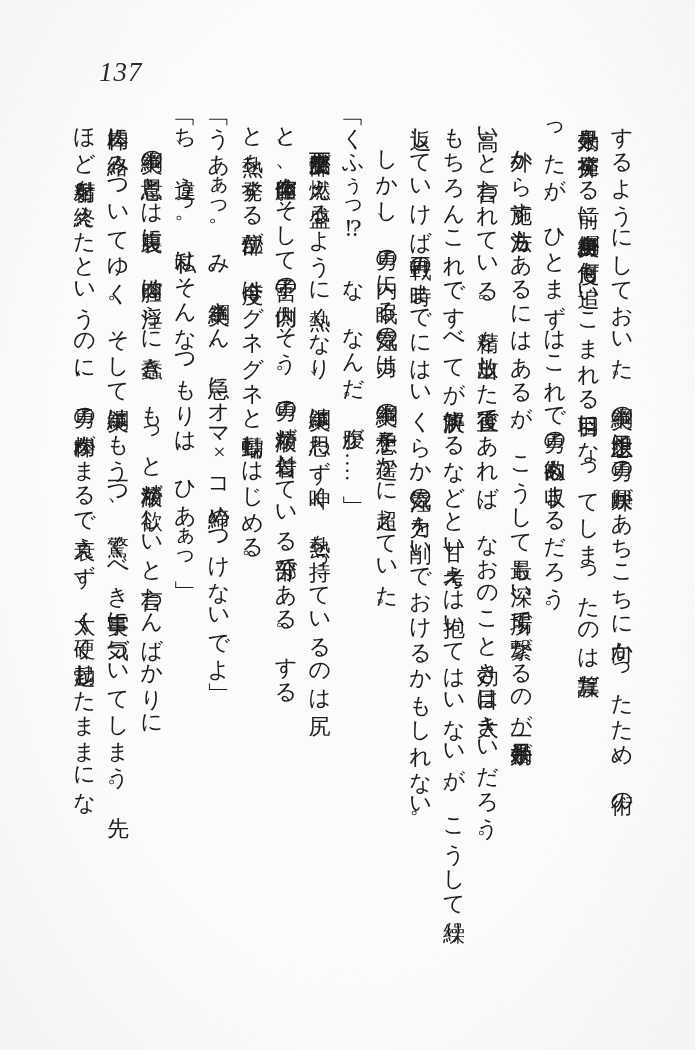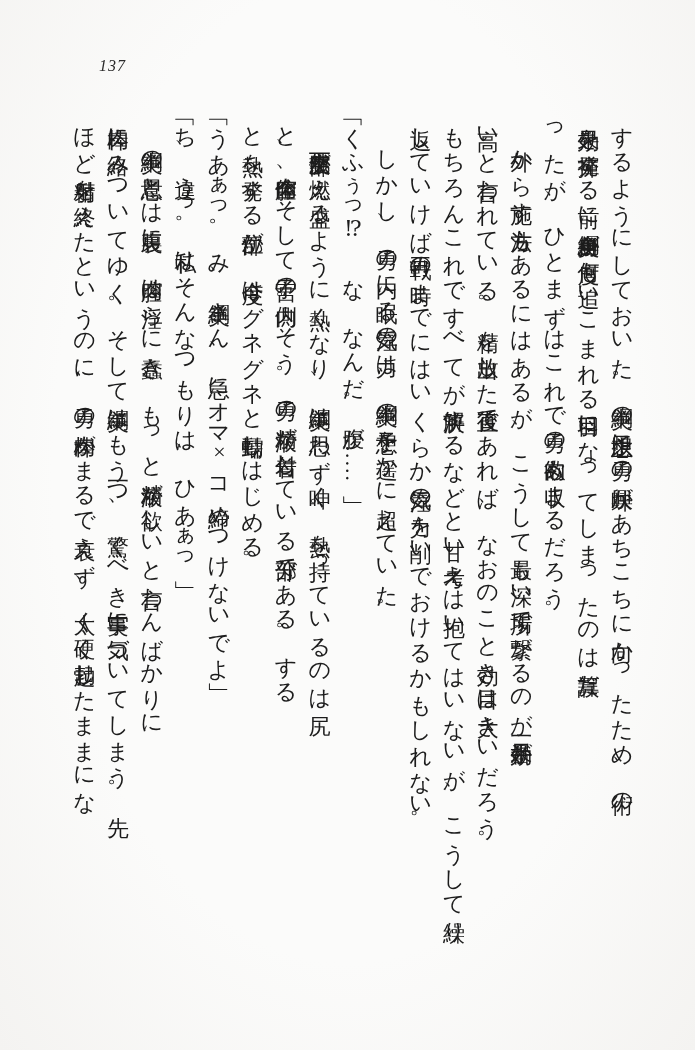--- a/index.html
+++ b/index.html
@@ -13,21 +13,21 @@
     height: 1050px;
     margin: 0 auto;
     background: radial-gradient(ellipse at 50% 45%, #fbfbfa 60%, #f4f3f1 100%);
     overflow: hidden;
     font-family: "Liberation Serif", "DejaVu Serif", serif;
   }
   .page-number {
     position: absolute;
     top: 57px;
     left: 99px;
-    font-size: 16px;
+    font-size: 27px;
     font-style: italic;
     letter-spacing: 1px;
     color: #2b2b2b;
   }
   .text-block {
     position: absolute;
     top: 112px;
     right: 56px;
     height: 864px;
     writing-mode: vertical-rl;

